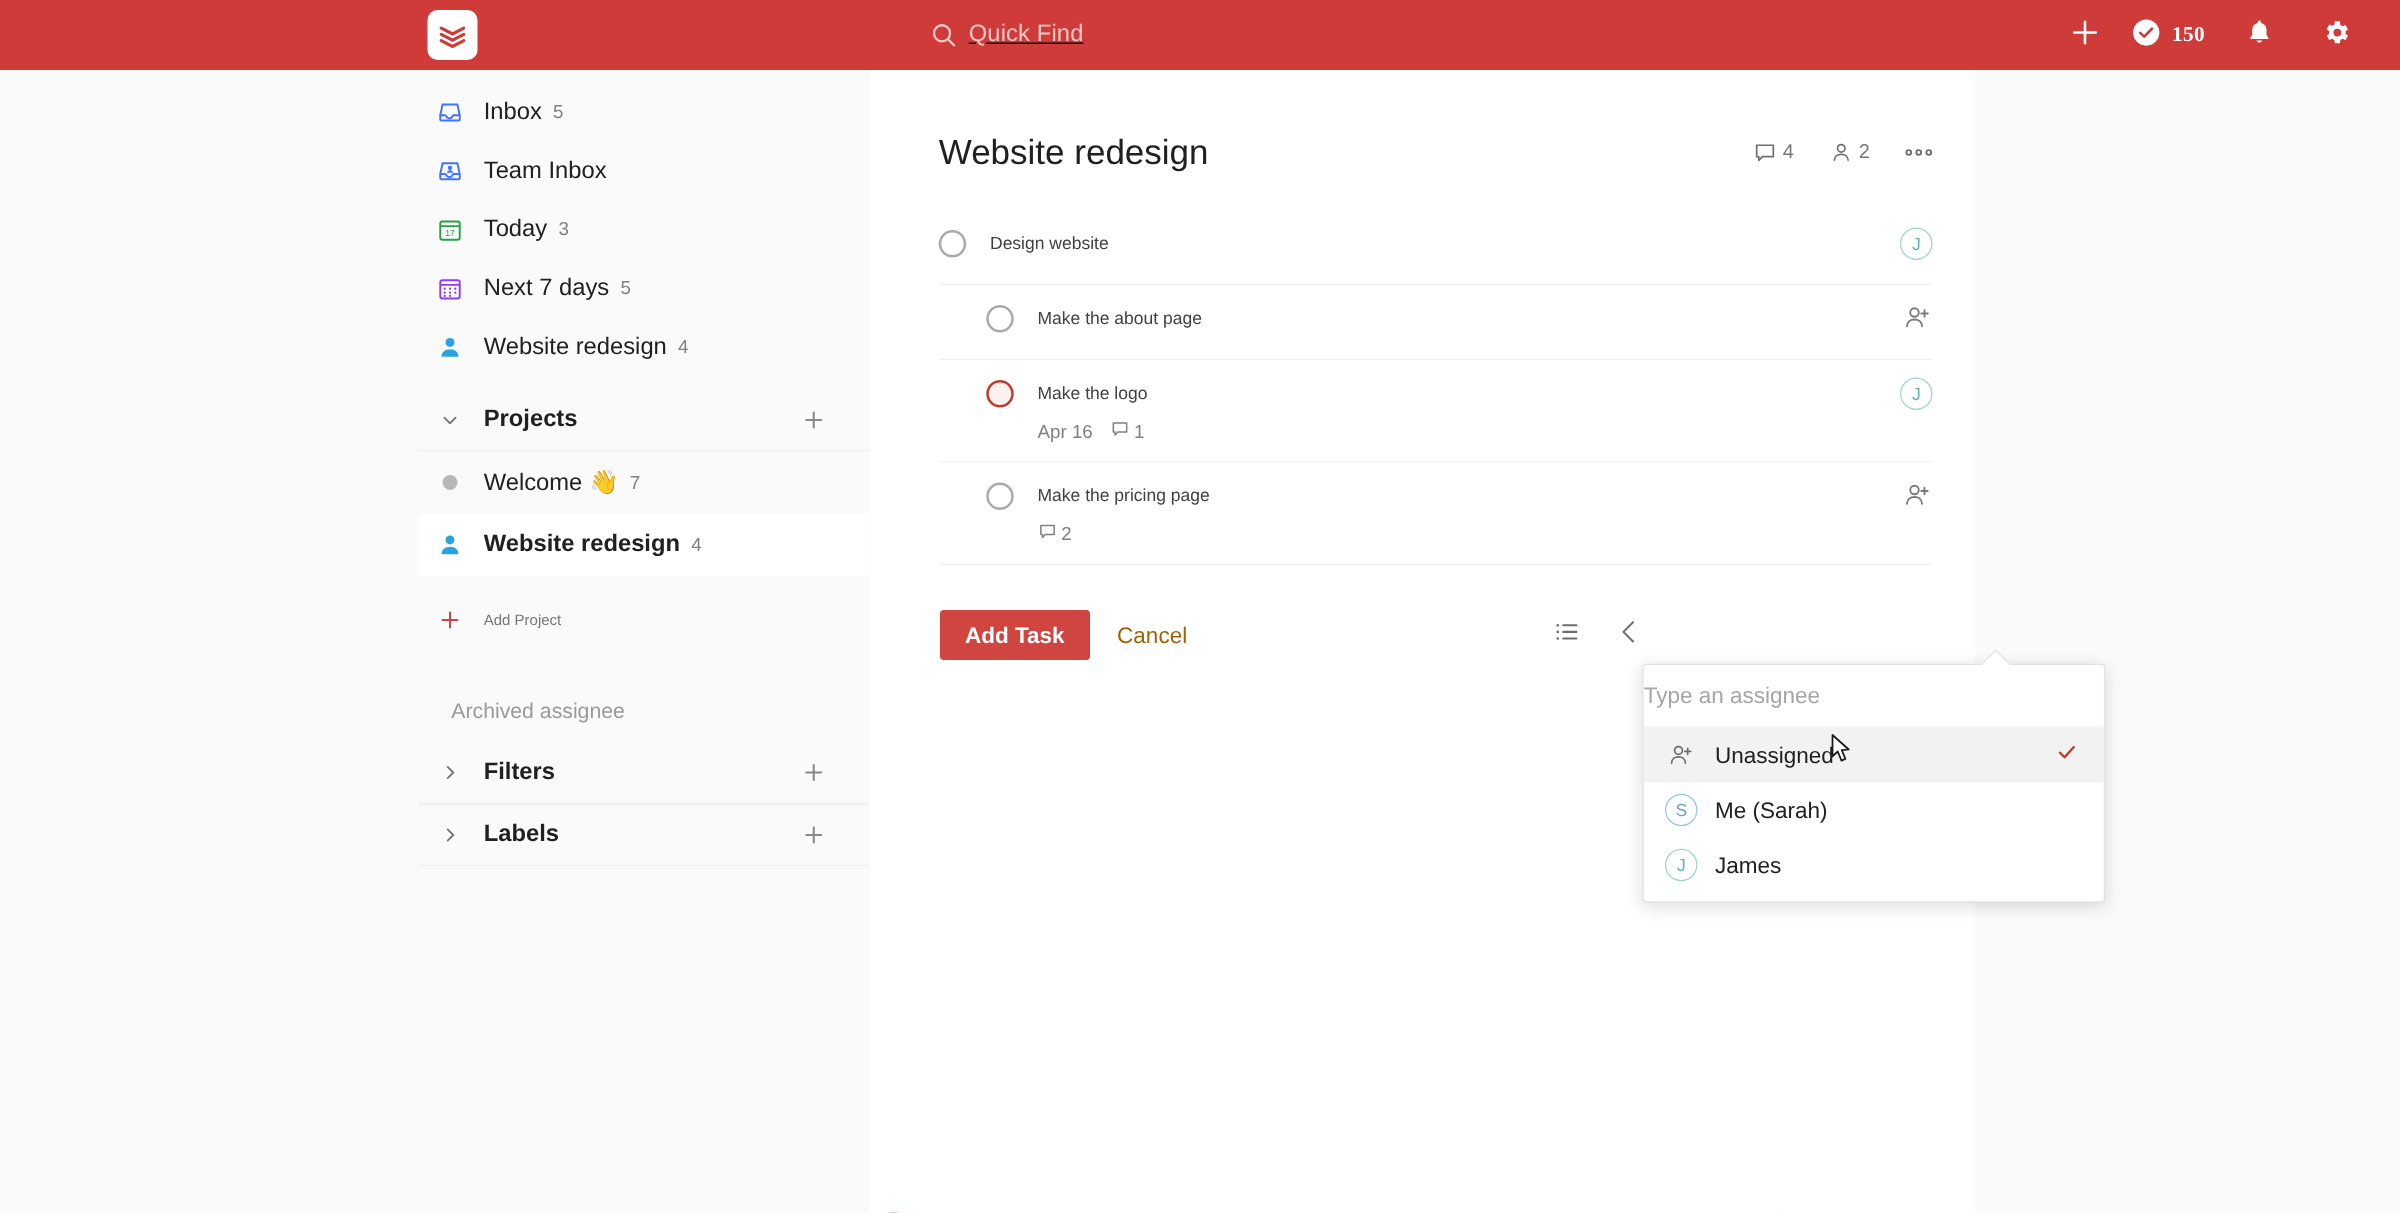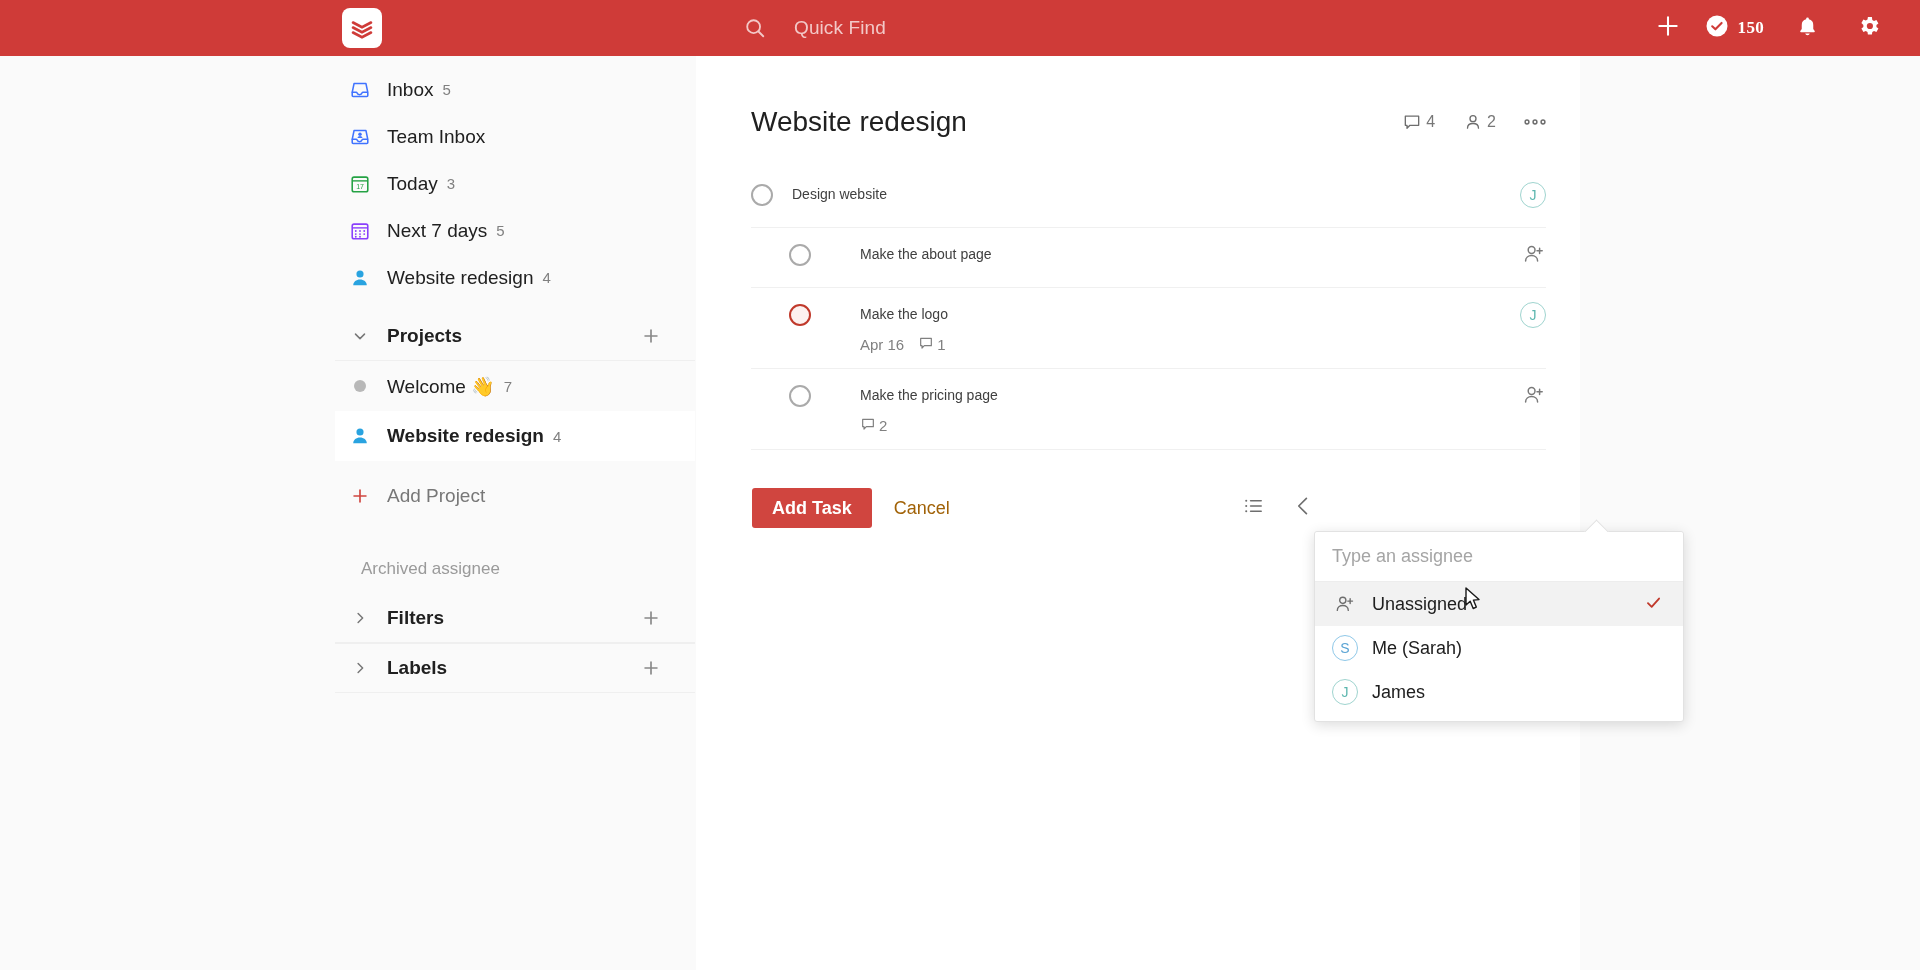--- a/index.html
+++ b/index.html
@@ -22,22 +22,23 @@
   .logo-tile {
     position: absolute; left: 342px; top: 8px;
     width: 40px; height: 40px;
     background: #ffffff; border-radius: 8px;
     display: flex; align-items: center; justify-content: center;
   }
   .logo-tile svg { display: block; }
 
   .quickfind {
     position: absolute; left: 744px; top: 0; height: 56px;
-    display: flex; align-items: center; gap: 28px;
+    display: flex; align-items: center; gap: 9px;
     cursor: pointer;
+    text-decoration: underline;
   }
   .quickfind .qf-label {
     color: #f3c8c7; font-size: 19px; letter-spacing: .1px;
   }
   .qf-icon { width: 22px; height: 22px; display:block; }
 
   .top-actions {
     position: absolute; right: 0; top: 0; height: 56px;
     display: flex; align-items: center; gap: 0px;
   }
@@ -103,21 +104,21 @@
   .proj-row.selected { background: #ffffff; }
   .proj-row.selected .lbl { font-weight: bold; }
   .dot-grey { width: 12px; height: 12px; border-radius: 50%; background: #b8b8b8; }
 
   .add-project {
     display: flex; align-items: center; height: 50px;
     padding-left: 13px; cursor: pointer; margin-top: 10px;
   }
   .add-project .pic { width: 24px; height: 24px; margin-right: 15px; flex:none;
     display:flex; align-items:center; justify-content:center; }
-  .add-project .lbl { font-size: 19px; color: #777777; }
+  .add-project .lbl { font-size: 12px; color: #777777; }
 
   .archived {
     padding-left: 26px; height: 48px; display: flex; align-items: center;
     font-size: 17px; color: #9a9a9a; cursor: pointer; margin-top: 24px;
   }
 
   .section-head.bordered-top { border-top: 1px solid #efefef; }
 
   
   .main {
@@ -136,21 +137,21 @@
 
   .task-list { position: absolute; left: 55px; top: 112px; right: 34px; }
 
   .task {
     display: flex; align-items: flex-start;
     border-bottom: 1px solid #f0f0f0;
     position: relative; padding: 14px 0 14px 0;
     min-height: 60px;
   }
   .task.level0 { padding-left: 0; }
-  .task.level1 { padding-left: 38px; gap: 30px; }
+  .task.level1 { padding-left: 38px; }
   .task .check {
     width: 22px; height: 22px; border-radius: 50%;
     border: 2px solid #aaaaaa; flex: none; margin-top: 2px; cursor: pointer;
   }
   .task .check.priority { border-color: #c0392b; background: #fdf1ef; }
   .task .body { margin-left: 19px; flex: 1; }
   .task .t-title { font-size: 14px; color: #404040; line-height: 24px; }
   .task .t-sub {
     margin-top: 9px; display: flex; align-items: center; gap: 14px;
     font-size: 15px; color: #808080;
@@ -221,21 +222,21 @@
     z-index: 40;
   }
   .popover:before {
     content: ""; position: absolute; top: -9px; right: 78px;
     width: 16px; height: 16px; background: #fff;
     border-left: 1px solid #e2e2e2; border-top: 1px solid #e2e2e2;
     transform: rotate(45deg);
   }
   .pop-search {
     height: 50px; border-bottom: 1px solid #ededed;
-    display: flex; align-items: center; padding: 0 17px;
+    display: flex; align-items: center; padding: 0 0;
     position: relative; background: #fff; border-radius: 3px 3px 0 0;
   }
   .pop-search input {
     border: none; outline: none; width: 100%;
     font-size: 18px; color: #202020; background: transparent;
     font-family: "Liberation Sans", sans-serif;
   }
   .pop-search input::placeholder { color: #a5a5a5; }
   .pop-item {
     display: flex; align-items: center; height: 44px;

